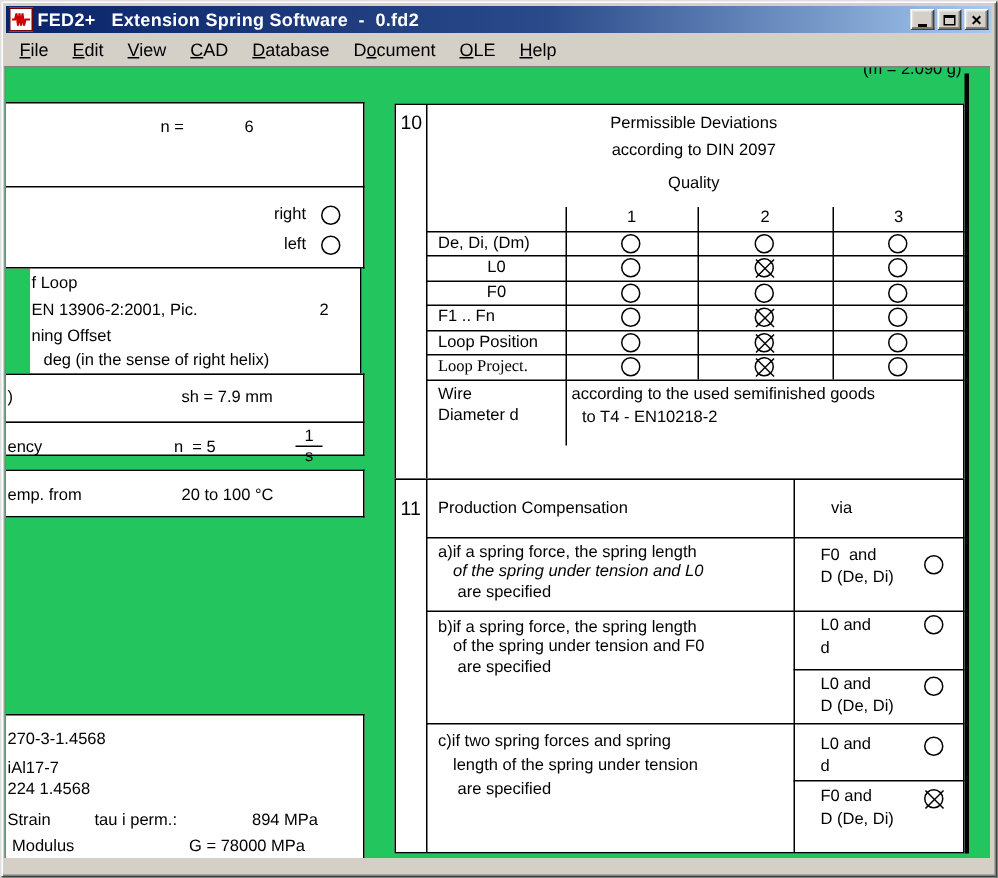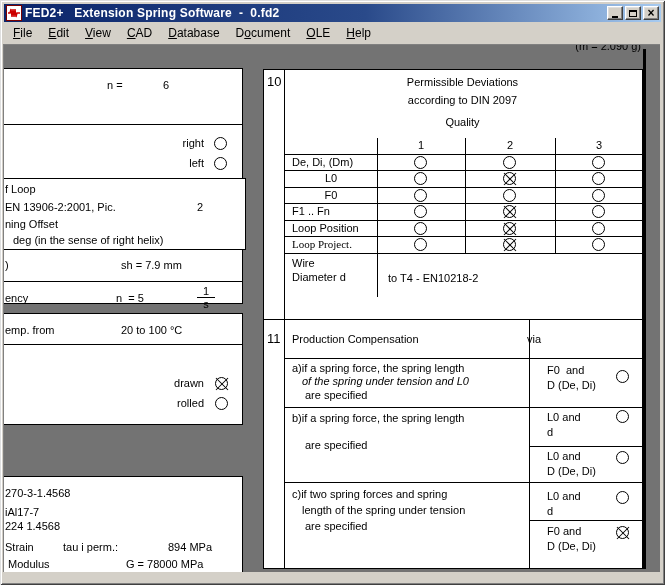--- a/index.html
+++ b/index.html
@@ -30,21 +30,21 @@
   .max-glyph{width:8px;height:7px;border:1px solid #000;border-top-width:2px;box-sizing:border-box;}
   .close-glyph{font-size:12px;font-weight:bold;line-height:10px;color:#000;}
   
   .menubar{position:absolute;left:4px;top:23px;right:4px;height:20px;
     display:flex;align-items:center;font-size:12px;color:#000;}
   .menu-item{padding:2px 8px 3px 8px;white-space:pre;}
   .menu-item:first-child{margin-left:1px;}
   .menu-item .ul{text-decoration:underline;}
   
   .client{
-    position:absolute;left:3px;top:44px;width:656px;height:527px;background:#737373;
+    position:absolute;left:3px;top:44px;width:656px;height:527px;background:#22c55e;
     border-left:1px solid #808080;border-top:1px solid #808080;overflow:hidden;
     font-size:11px;color:#000;
   }
   .t{position:absolute;white-space:pre;font-size:11px;line-height:13px;}
   .box{position:absolute;background:#fff;border:1px solid #000;border-left:none;box-sizing:border-box;}
   .sec{position:absolute;background:#fff;border:1px solid #000;box-sizing:border-box;}
   .hline{position:absolute;height:1px;background:#000;}
   .vline{position:absolute;width:1px;background:#000;}
   .thick{position:absolute;left:639px;top:4px;width:3px;height:520px;background:#000;}
   .radio{position:absolute;width:13px;height:13px;border:1px solid #000;border-radius:50%;
@@ -109,21 +109,21 @@
       <span class="t" style="left:159px;top:10px;">6</span>
     </div>
 
     <div class="box" style="left:0;top:79px;width:239px;height:55px;">
       <span class="t" style="left:130px;top:12px;width:70px;text-align:right;">right</span>
       <span class="radio" style="left:210px;top:12px;" data-state="empty"></span>
       <span class="t" style="left:130px;top:32px;width:70px;text-align:right;">left</span>
       <span class="radio" style="left:210px;top:32px;" data-state="empty"></span>
     </div>
 
-    <div class="box" style="left:0;top:133px;width:242px;height:72px;">
+    <div class="box" style="left:16px;top:133px;width:221px;height:72px;">
       <span class="t" style="left:1px;top:4px;">f Loop</span>
       <span class="t" style="left:1px;top:22px;">EN 13906-2:2001, Pic.</span>
       <span class="t" style="left:193px;top:22px;">2</span>
       <span class="t" style="left:1px;top:39px;">ning Offset</span>
       <span class="t" style="left:9px;top:55px;">deg (in the sense of right helix)</span>
     </div>
 
     <div class="box" style="left:0;top:204px;width:239px;height:33px;">
       <span class="t" style="left:1px;top:9px;">)</span>
       <span class="t" style="left:117px;top:9px;">sh = 7.9 mm</span>
@@ -136,26 +136,20 @@
         <span class="fnum">1</span>
         <span class="fden">s</span>
       </span>
     </div>
 
     <div class="box" style="left:0;top:268px;width:239px;height:32px;">
       <span class="t" style="left:1px;top:10px;">emp. from</span>
       <span class="t" style="left:117px;top:10px;">20 to 100 °C</span>
     </div>
 
-    <div class="box" style="left:0;top:299px;width:239px;height:81px;">
-      <span class="t" style="left:120px;top:32px;width:80px;text-align:right;">drawn</span>
-      <span class="radio" style="left:211px;top:32px;" data-state="crossed"></span>
-      <span class="t" style="left:120px;top:52px;width:80px;text-align:right;">rolled</span>
-      <span class="radio" style="left:211px;top:52px;" data-state="empty"></span>
-    </div>
 
     <div class="box" style="left:0;top:431px;width:239px;height:116px;">
       <span class="t" style="left:1px;top:10px;">270-3-1.4568</span>
       <span class="t" style="left:1px;top:29px;">iAl17-7</span>
       <span class="t" style="left:1px;top:43px;">224 1.4568</span>
       <span class="t" style="left:1px;top:64px;">Strain</span>
       <span class="t" style="left:59px;top:64px;">tau i perm.:</span>
       <span class="t" style="left:130px;top:64px;width:78px;text-align:right;">894 MPa</span>
       <span class="t" style="left:4px;top:81px;">Modulus</span>
       <span class="t" style="left:122px;top:81px;">G = 78000 MPa</span>
@@ -211,41 +205,43 @@
       <span class="radio" style="left:328px;top:152px;" data-state="empty"></span>
 
       <span class="t q-label" style="top:168px;font-family:Liberation Serif, serif;" data-align="left">Loop Project.</span>
       <span class="radio" style="left:150px;top:168px;" data-state="empty"></span>
       <span class="radio" style="left:239px;top:168px;" data-state="crossed"></span>
       <span class="radio" style="left:328px;top:168px;" data-state="empty"></span>
 
       <div class="vline" style="left:113px;top:183px;height:44px;"></div>
       <span class="t" style="left:28px;top:187px;">Wire</span>
       <span class="t" style="left:28px;top:201px;">Diameter d</span>
+      <span class="t" style="left:117px;top:187px;">according to the used semifinished goods</span>
       <span class="t" style="left:124px;top:202px;">to T4 - EN10218-2</span>
     </div>
 
     <div class="sec" style="left:259px;top:274px;width:380px;height:250px;">
       <span class="t num" style="left:3px;top:12px;">11</span>
       <div class="vline" style="left:20px;top:0;height:248px;"></div>
       <div class="vline" style="left:265px;top:0;height:248px;"></div>
 
       <span class="t" style="left:28px;top:13px;">Production Compensation</span>
-      <span class="t" style="left:263px;top:13px;">via</span>
+      <span class="t" style="left:290px;top:13px;">via</span>
       <div class="hline" style="left:20px;top:38px;width:359px;"></div>
 
       <span class="t" style="left:28px;top:42px;">a)if a spring force, the spring length</span>
       <span class="t" style="left:38px;top:55px;font-style:italic;">of the spring under tension and L0</span>
       <span class="t" style="left:41px;top:69px;">are specified</span>
       <span class="t" style="left:283px;top:44px;">F0  and</span>
       <span class="t" style="left:283px;top:59px;">D (De, Di)</span>
       <span class="radio" style="left:352px;top:50px;" data-state="empty"></span>
       <div class="hline" style="left:20px;top:87px;width:359px;"></div>
 
       <span class="t" style="left:28px;top:92px;">b)if a spring force, the spring length</span>
+      <span class="t" style="left:38px;top:105px;">of the spring under tension and F0</span>
       <span class="t" style="left:41px;top:119px;">are specified</span>
       <span class="t" style="left:283px;top:91px;">L0 and</span>
       <span class="t" style="left:283px;top:106px;">d</span>
       <span class="radio" style="left:352px;top:90px;" data-state="empty"></span>
       <div class="hline" style="left:265px;top:126px;width:114px;"></div>
       <span class="t" style="left:283px;top:130px;">L0 and</span>
       <span class="t" style="left:283px;top:145px;">D (De, Di)</span>
       <span class="radio" style="left:352px;top:131px;" data-state="empty"></span>
       <div class="hline" style="left:20px;top:162px;width:359px;"></div>
 

